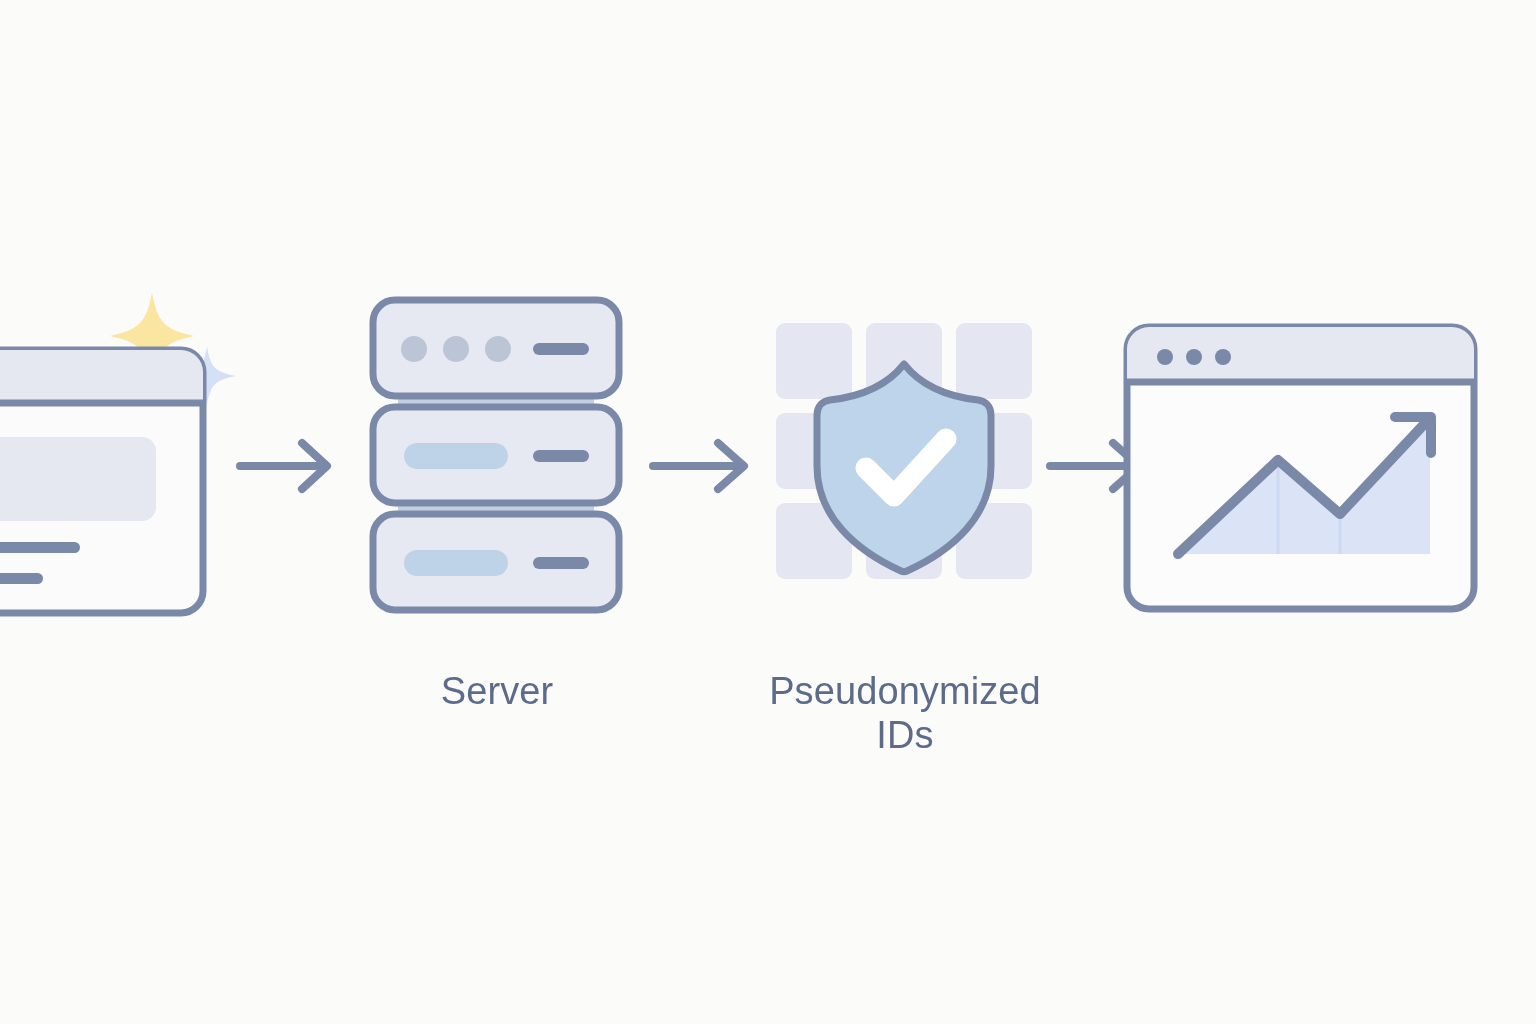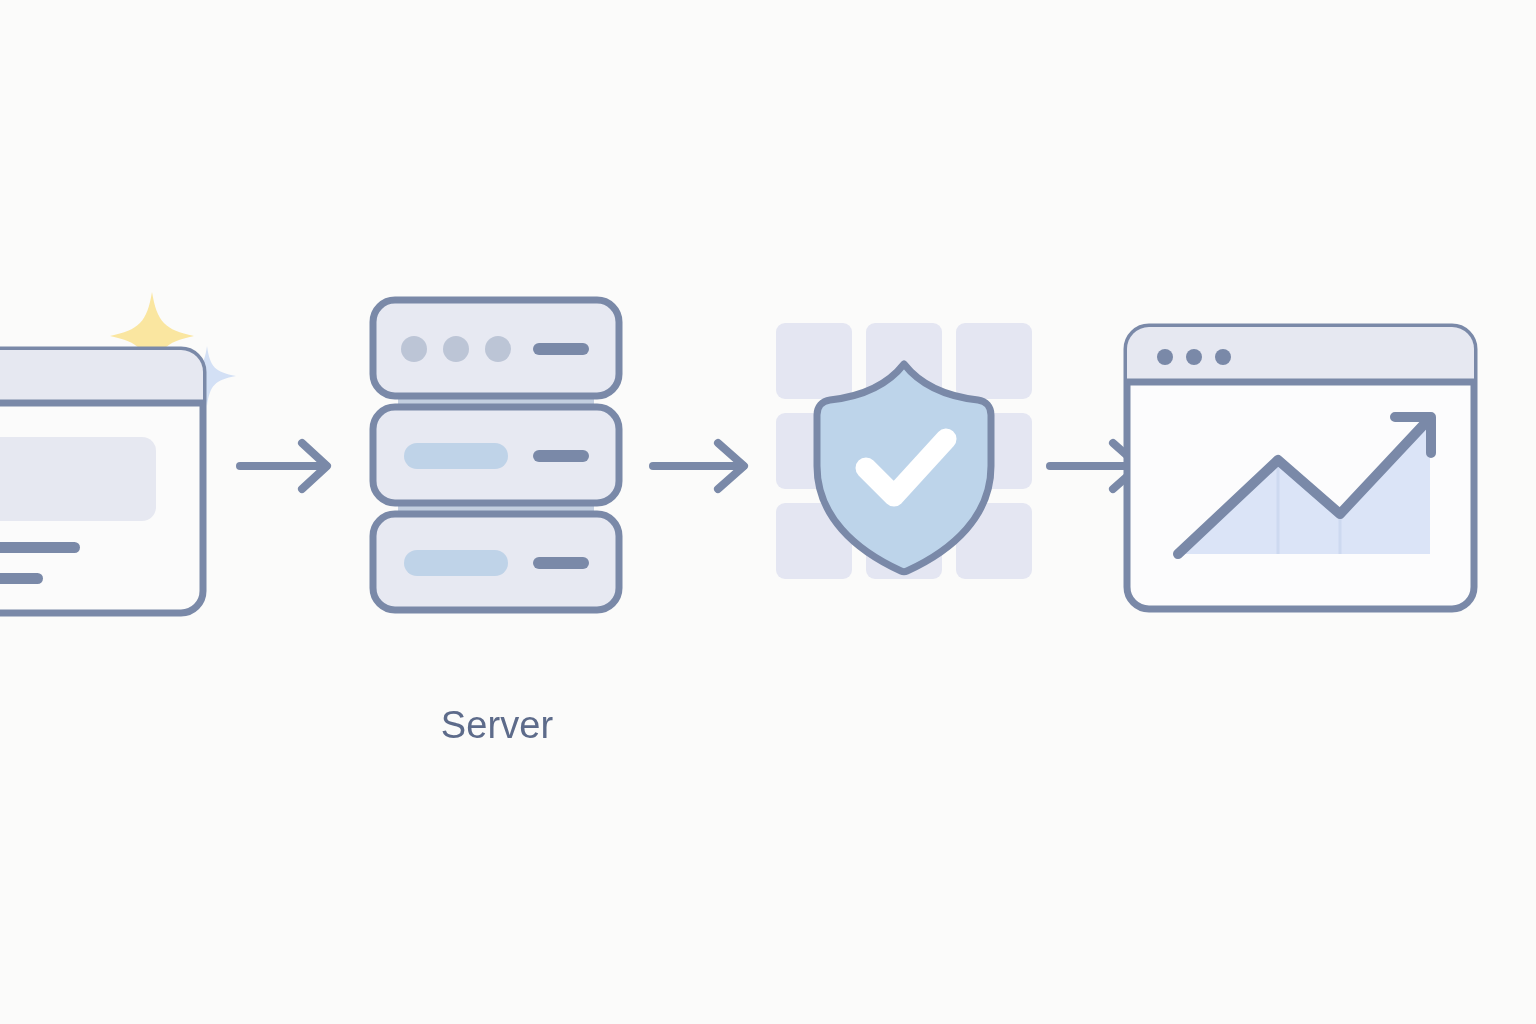--- a/index.html
+++ b/index.html
@@ -90,21 +90,21 @@
         </g>
 
         <g>
           <rect x="7" y="221" width="246" height="96" rx="22" ry="22" fill="#e7e9f2" stroke="#7a89a8" stroke-width="7"></rect>
           <rect x="38" y="257" width="104" height="26" rx="13" ry="13" fill="#bfd3e8"></rect>
           <rect x="167" y="264" width="56" height="12" rx="6" ry="6" fill="#7a89a8"></rect>
         </g>
       </g>
     </svg>
   </div>
-  <div class="label" style="left:342px; top:703px; width:310px;">Server</div>
+  <div class="label" style="left:342px; top:669px; width:310px;">Server</div>
 
   <div class="node" style="left:648px; top:438px; width:115px; height:56px;">
     <svg width="115" height="56" viewBox="0 0 115 56" aria-hidden="true">
       <g fill="none" stroke="#7a89a8" stroke-width="8" stroke-linecap="round" stroke-linejoin="round">
         <line x1="5" y1="28" x2="95" y2="28"></line>
         <polyline points="70,5 96,28 70,51"></polyline>
       </g>
     </svg>
   </div>
 
@@ -129,20 +129,22 @@
                  C47 200 85 234 131 255
                  C133 256 135 256 137 255
                  C183 234 221 200 221 150
                  L221 99
                  C221 91 216 85 208 84
                  C172 80 148 66 134 48 Z" fill="#bdd4ea" stroke="#7a89a8" stroke-width="7" stroke-linejoin="round"></path>
         <polyline points="96,152 124,180 176,123" fill="none" stroke="#ffffff" stroke-width="21" stroke-linecap="round" stroke-linejoin="round"></polyline>
       </g>
     </svg>
   </div>
+  <div class="label" style="left:735px; top:669px; width:340px;">Pseudonymized
+IDs</div>
 
   <div class="node" style="left:1046px; top:438px; width:112px; height:56px;">
     <svg width="112" height="56" viewBox="0 0 112 56" aria-hidden="true">
       <g fill="none" stroke="#7a89a8" stroke-width="8" stroke-linecap="round" stroke-linejoin="round">
         <line x1="4" y1="28" x2="92" y2="28"></line>
         <polyline points="67,5 93,28 67,51"></polyline>
       </g>
     </svg>
   </div>
 

